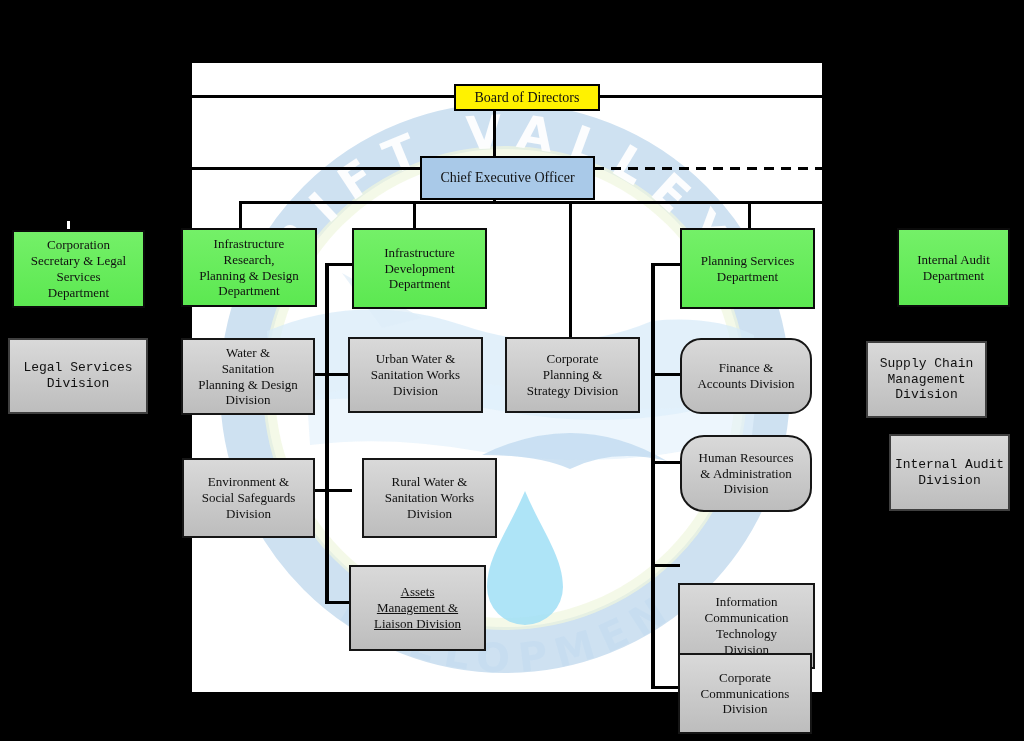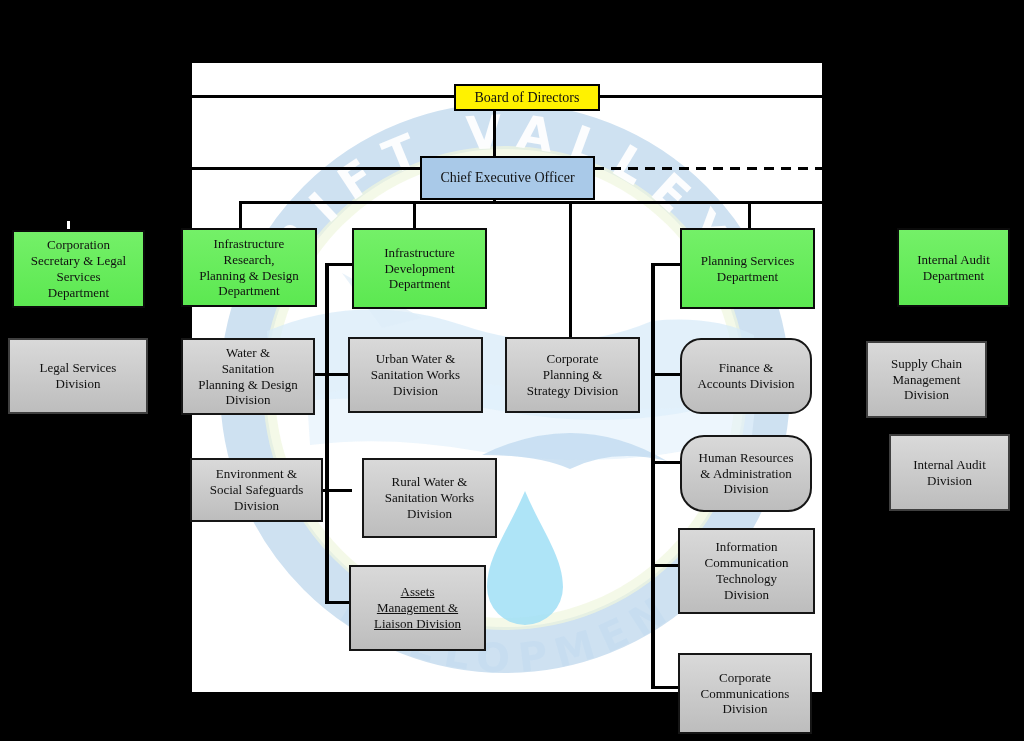--- a/index.html
+++ b/index.html
@@ -14,21 +14,21 @@
   .line.dashed{background:repeating-linear-gradient(to right,#000 0 10px,rgba(0,0,0,0) 10px 17px);}
   .node{
     position:absolute;display:flex;align-items:center;justify-content:center;
     text-align:center;white-space:pre-line;line-height:1.22;color:#101010;
     padding:1px 3px;box-sizing:border-box;font-size:13px;
   }
   .board{background:#fff200;border:2px solid #000;font-size:14px;}
   .ceo{background:#a9c9e8;border:2px solid #000;font-size:14px;}
   .dept{background:linear-gradient(180deg,#74f068,#5ce851);border:2px solid #0a0a0a;}
   .division{background:linear-gradient(180deg,#d9d9d9,#bdbdbd);border:2px solid #161616;}
-  .division.on-black{border-color:#3f3f3f;}
+  .division.on-black{border-color:#3f3f3f;font-family:Liberation Mono, monospace;}
   .tick{position:absolute;background:#fff;}
 </style>
 </head>
 <body>
 
 <div class="stage">
 
   <div class="panel">
     <svg class="watermark" viewBox="0 0 630 629">
       <defs>
@@ -108,32 +108,32 @@
 Sanitation Works
 Division</div>
   <div class="node division" style="left:505px;top:337px;width:135px;height:76px;">Corporate
 Planning &amp;
 Strategy Division</div>
   <div class="node division" style="left:680px;top:338px;width:132px;height:76px;border-radius:21px;">Finance &amp;
 Accounts Division</div>
   <div class="node division on-black" style="left:830px;top:341px;width:121px;height:77px;margin-left:36px;">Supply Chain
 Management
 Division</div>
-  <div class="node division" style="left:182px;top:458px;width:133px;height:64px;margin-left:8px;">Environment &amp;
+  <div class="node division" style="left:182px;top:458px;width:133px;height:80px;">Environment &amp;
 Social Safeguards
 Division</div>
   <div class="node division" style="left:350px;top:458px;width:135px;height:80px;margin-left:12px;">Rural Water &amp;
 Sanitation Works
 Division</div>
   <div class="node division" style="left:680px;top:435px;width:132px;height:77px;border-radius:24px;">Human Resources
 &amp; Administration
 Division</div>
   <div class="node division on-black" style="left:889px;top:434px;width:121px;height:77px;">Internal Audit
 Division</div>
-  <div class="node division" style="left:678px;top:528px;width:137px;height:86px;">Information
+  <div class="node division" style="left:678px;top:583px;width:137px;height:86px;">Information
 Communication
 Technology
 Division</div>
   <div class="node division" style="left:349px;top:565px;width:137px;height:86px;text-decoration:underline;">Assets
 Management &amp;
 Liaison Division</div>
   <div class="node division" style="left:678px;top:653px;width:134px;height:81px;">Corporate
 Communications
 Division</div>
 

